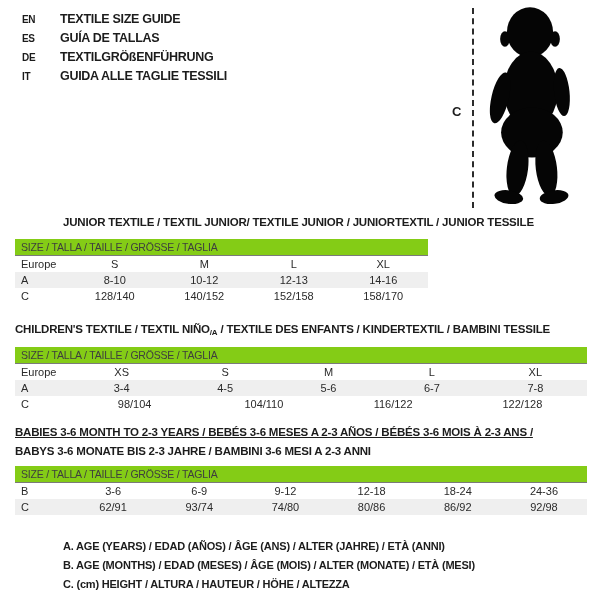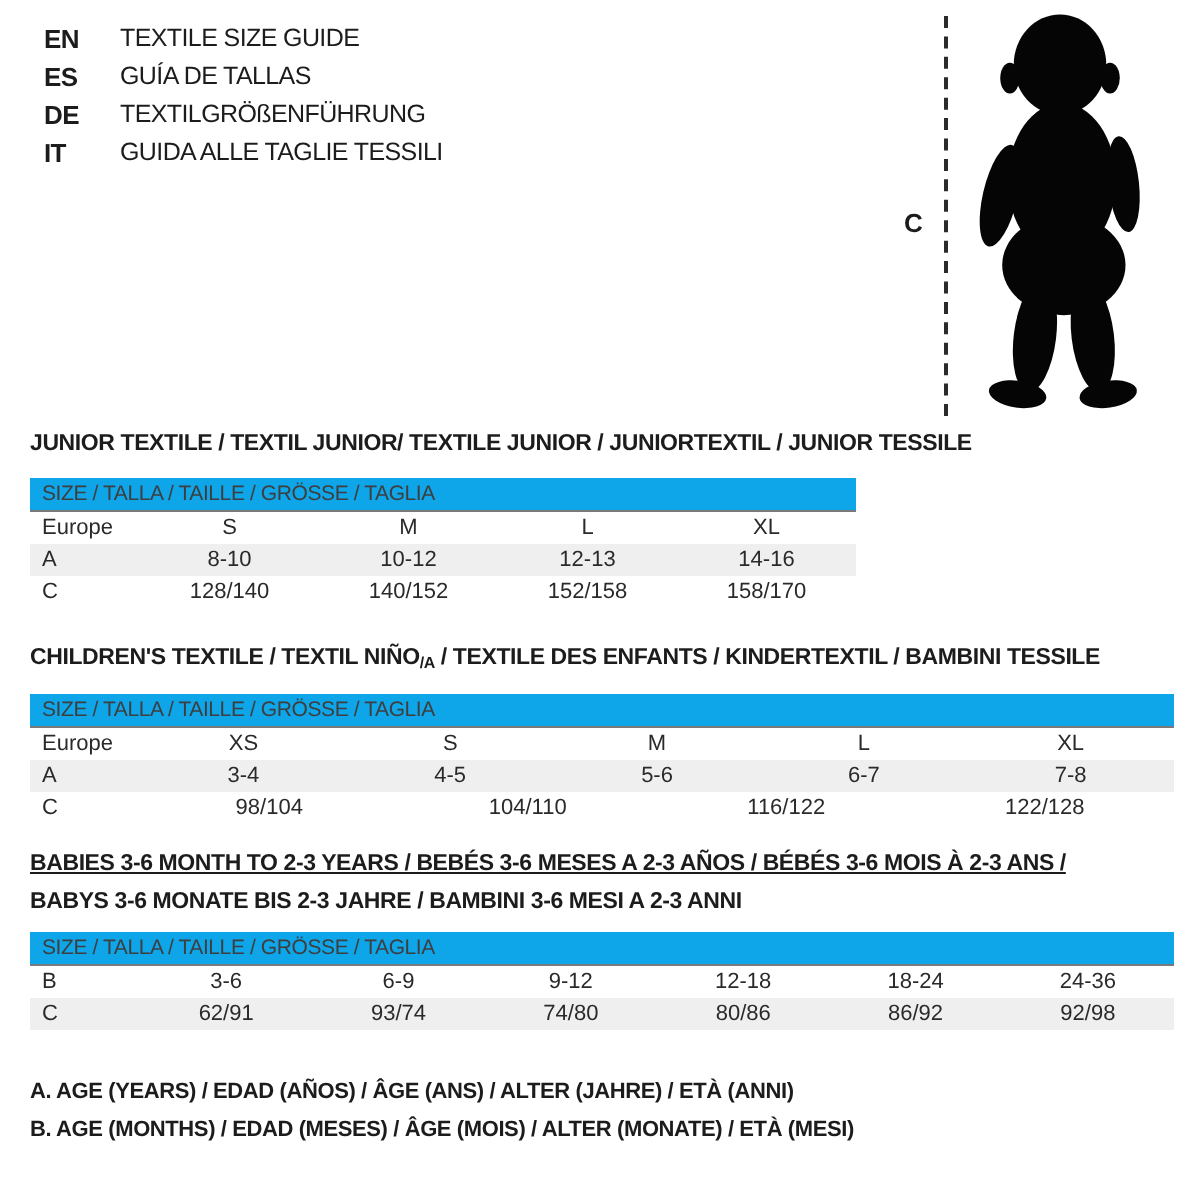--- a/index.html
+++ b/index.html
@@ -2,51 +2,51 @@
 <html><head>
 <meta charset="utf-8">
 <style>
   * { margin:0; padding:0; box-sizing:border-box; }
   html,body { width:600px; height:600px; background:#ffffff; overflow:hidden;
               font-family:"Liberation Sans", sans-serif; color:#1c1c1c; }
 
   
   .lang-block { position:absolute; left:22px; top:10px; }
   .lang-row { display:flex; line-height:19px; }
-  .lang-code { width:38px; font-weight:bold; font-size:13px; letter-spacing:-0.3px; }
-  .lang-label { font-weight:normal; font-size:12.5px; letter-spacing:-0.3px; }
+  .lang-code { width:38px; font-weight:bold; font-size:10px; letter-spacing:-0.3px; }
+  .lang-label { font-weight:bold; font-size:12.5px; letter-spacing:-0.3px; }
 
   
   .measure-line { position:absolute; left:472px; top:8px; height:200px; width:0;
                   border-left:2px dashed #2b2b2b; }
   .measure-label { position:absolute; left:452px; top:104px; font-weight:bold;
                    font-size:13px; }
   .baby-svg { position:absolute; left:477px; top:3px; }
 
   
   .section-title { position:absolute; left:15px; font-weight:bold; font-size:11.5px;
                    letter-spacing:-0.2px; line-height:19px; white-space:nowrap; }
   .sub { font-size:8px; vertical-align:-2px; font-weight:bold; }
 
   
   .size-table { position:absolute; left:15px; }
   .t1 { width:413px; }
   .t2, .t3 { width:572px; }
-  .band { background:#0ea5e9; border-bottom:1px solid #7a7a7a; height:17px;
+  .band { background:#84cc16; border-bottom:1px solid #7a7a7a; height:17px;
           line-height:16px; padding-left:6px; font-size:10.5px; color:#3e3e3e;
           letter-spacing:-0.2px; }
   .trow { display:flex; height:16px; line-height:16px; font-size:11px; color:#2a2a2a; }
   .trow.stripe { background:#efefef; }
   .tlabel { width:55px; padding-left:6px; }
   .tcell { flex:1; text-align:center; }
 
   
   .notes { position:absolute; left:15px; top:537px; }
   .note-line { font-weight:bold; font-size:11px; letter-spacing:-0.2px; line-height:19px;
-               white-space:nowrap; }
+               white-space:nowrap;margin-left:48px; }
 </style>
 </head>
 <body>
 
 <div class="lang-block">
   <div class="lang-row">
     <span class="lang-code">EN</span>
     <span class="lang-label">TEXTILE SIZE GUIDE</span>
   </div>
   <div class="lang-row">
@@ -72,21 +72,21 @@
   <ellipse cx="56" cy="90" rx="28" ry="40"></ellipse>
   <ellipse cx="24" cy="98" rx="9" ry="27" transform="rotate(13 24 98)"></ellipse>
   <ellipse cx="88" cy="92" rx="8" ry="25" transform="rotate(-6 88 92)"></ellipse>
   <ellipse cx="57" cy="134" rx="32" ry="26"></ellipse>
   <ellipse cx="42" cy="171" rx="11" ry="29" transform="rotate(7 42 171)"></ellipse>
   <ellipse cx="72" cy="171" rx="11" ry="29" transform="rotate(-7 72 171)"></ellipse>
   <ellipse cx="33" cy="201" rx="15" ry="7" transform="rotate(8 33 201)"></ellipse>
   <ellipse cx="80" cy="201" rx="15" ry="7" transform="rotate(-8 80 201)"></ellipse>
 </svg>
 
-<div class="section-title" style="top:213px;">JUNIOR TEXTILE / TEXTIL JUNIOR/ TEXTILE JUNIOR / JUNIORTEXTIL / JUNIOR TESSILE</div>
+<div class="section-title" style="top:213px;margin-left:48px;">JUNIOR TEXTILE / TEXTIL JUNIOR/ TEXTILE JUNIOR / JUNIORTEXTIL / JUNIOR TESSILE</div>
 <div class="size-table t1" style="top:239px;">
   <div class="band">SIZE / TALLA / TAILLE / GRÖSSE / TAGLIA</div>
   <div class="trow">
     <span class="tlabel">Europe</span>
     <span class="tcell">S</span>
     <span class="tcell">M</span>
     <span class="tcell">L</span>
     <span class="tcell">XL</span>
   </div>
   <div class="trow stripe">
@@ -155,13 +155,14 @@
     <span class="tcell">74/80</span>
     <span class="tcell">80/86</span>
     <span class="tcell">86/92</span>
     <span class="tcell">92/98</span>
   </div>
 </div>
 
 <div class="notes">
   <div class="note-line">A. AGE (YEARS) / EDAD (AÑOS) / ÂGE (ANS) / ALTER (JAHRE) / ETÀ (ANNI)</div>
   <div class="note-line">B. AGE (MONTHS) / EDAD (MESES) / ÂGE (MOIS) / ALTER (MONATE) / ETÀ (MESI)</div>
+  <div class="note-line">C. (cm) HEIGHT / ALTURA / HAUTEUR / HÖHE / ALTEZZA</div>
 </div>
 
 </body></html>

